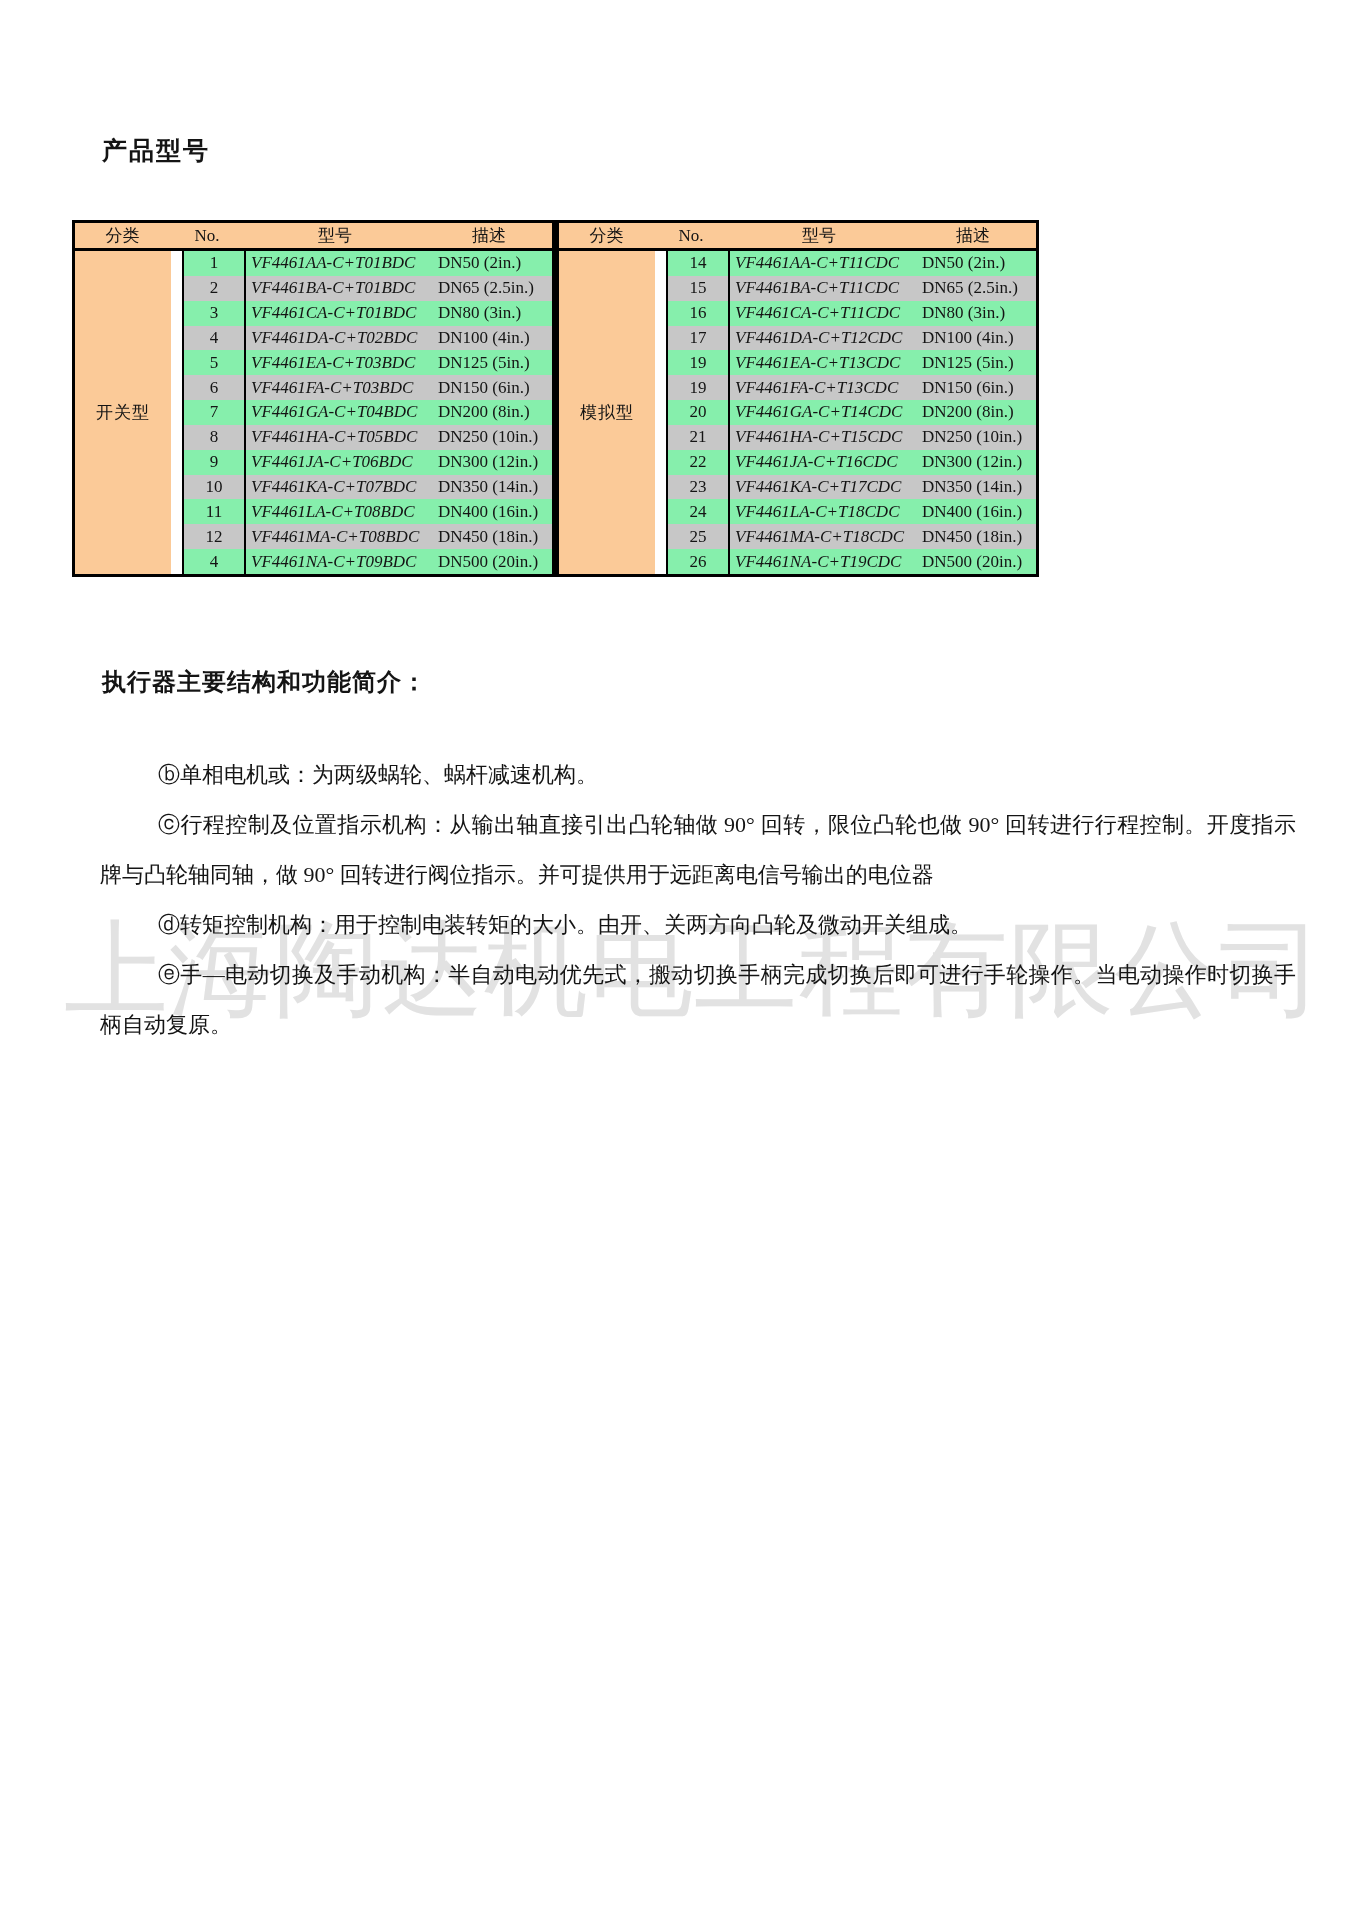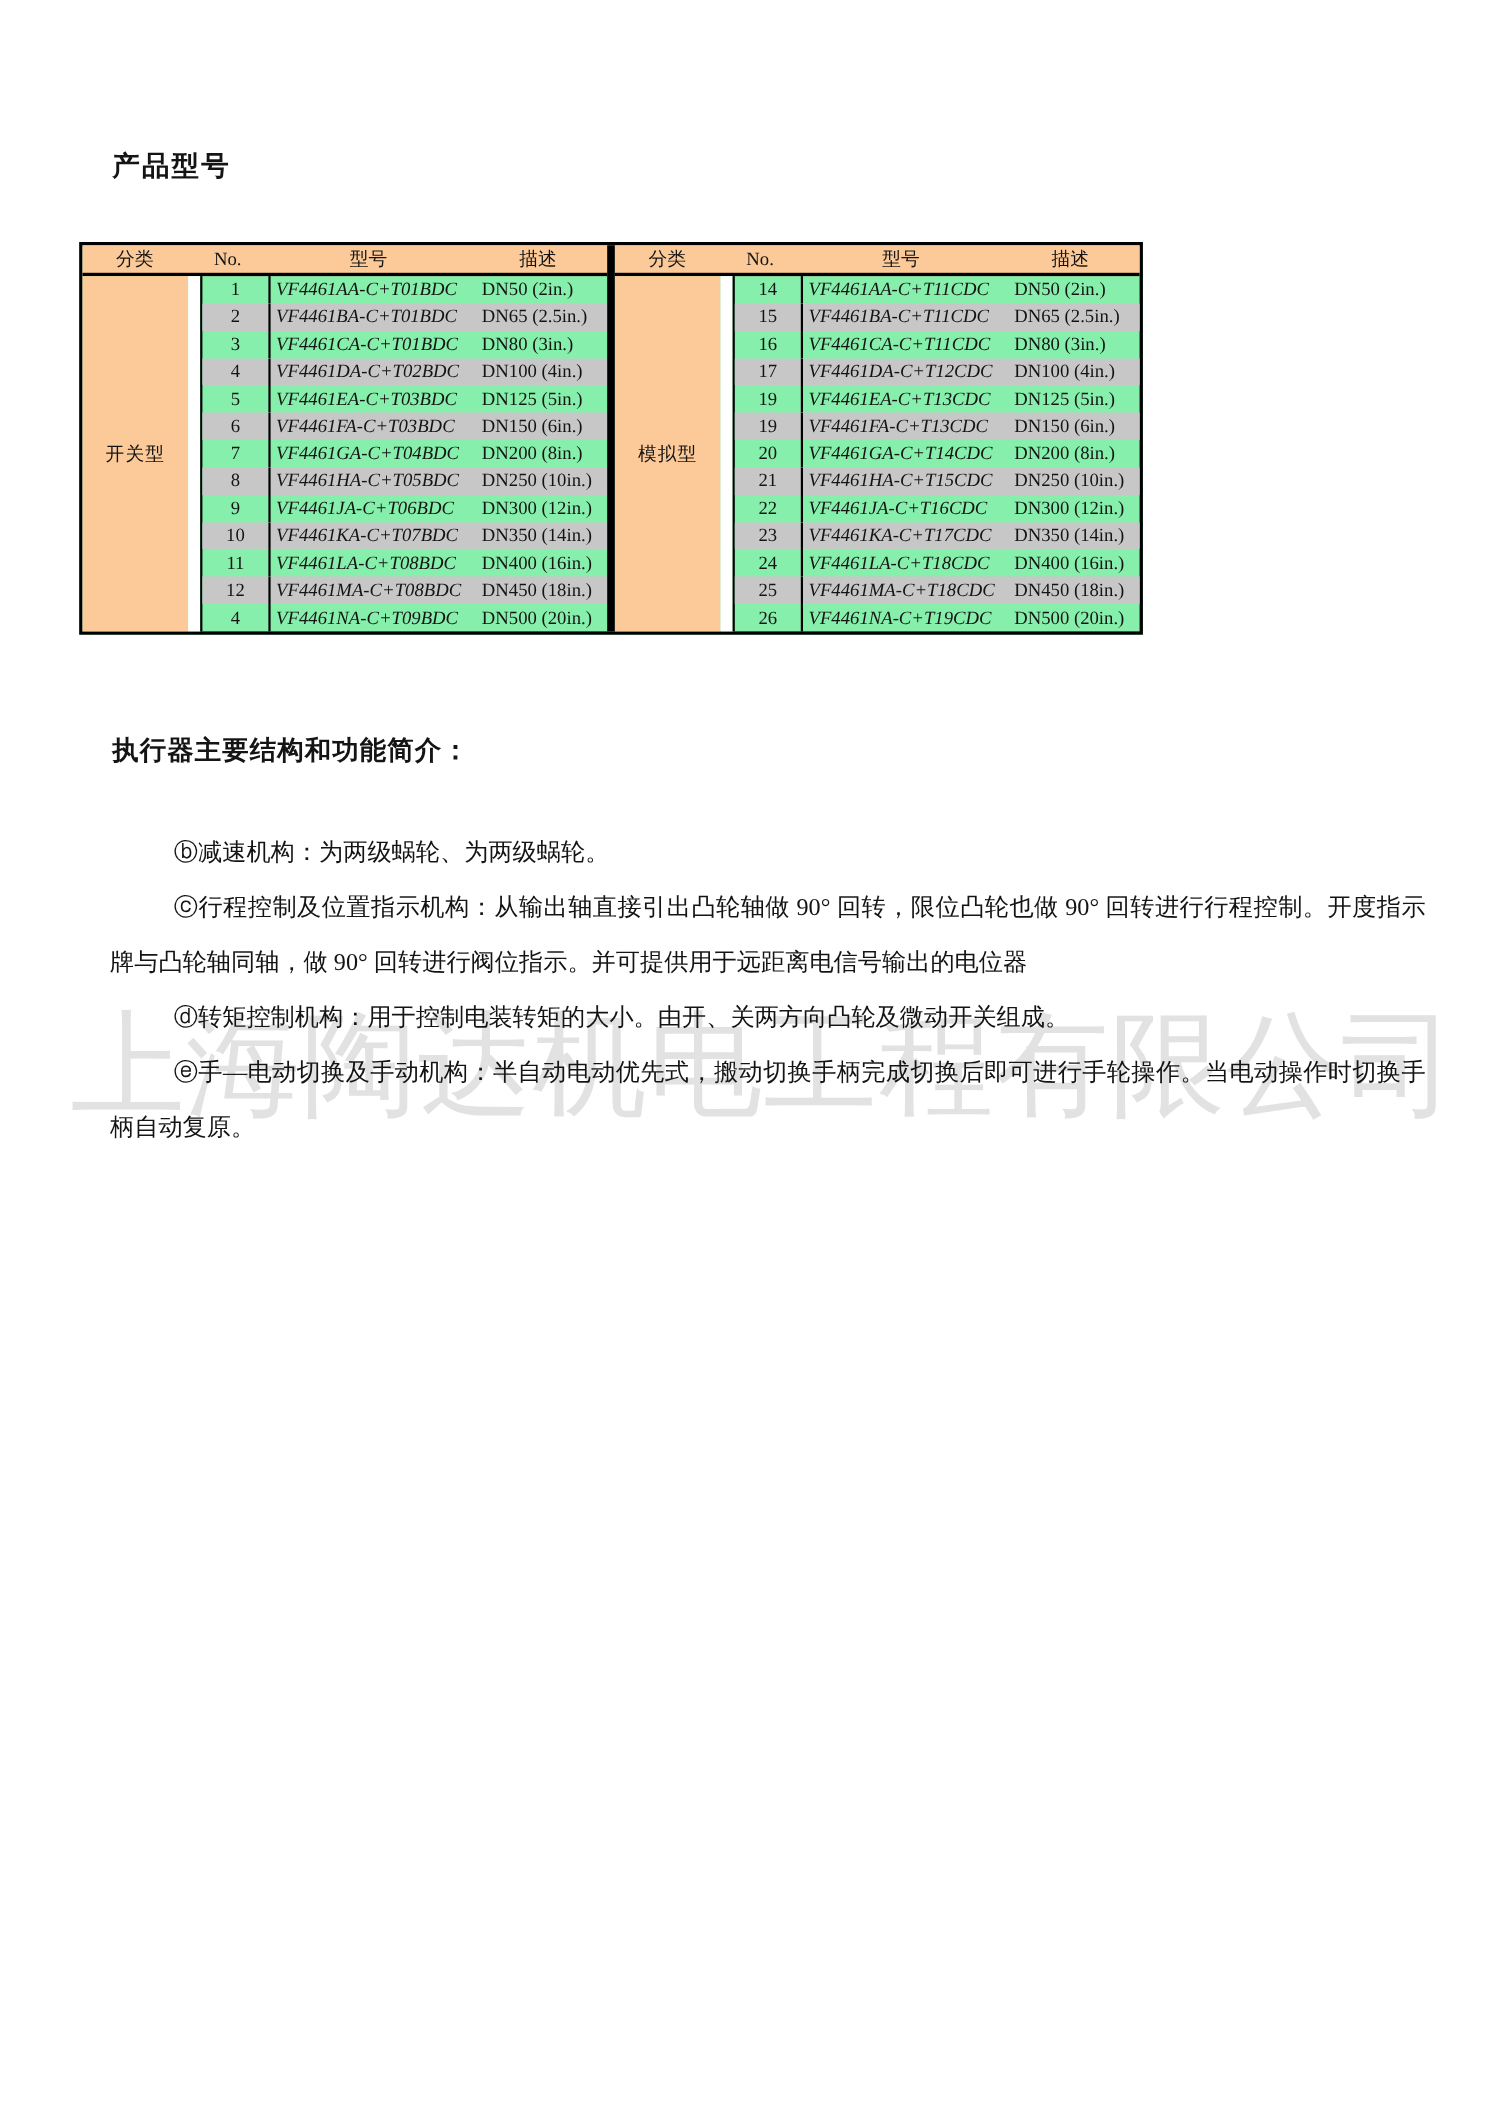--- a/index.html
+++ b/index.html
@@ -229,17 +229,17 @@
             <div class="cell cell-desc">DN500 (20in.)</div>
           </div>
         </div>
       </div>
     </div>
 </div>
 
 <h2 class="section-heading">执行器主要结构和功能简介：</h2>
 
 <div class="paragraphs" id="paragraphs">
-    <p>ⓑ减速机构：为两级蜗轮、为两级蜗轮。</p>
+    <p>ⓑ单相电机或：为两级蜗轮、蜗杆减速机构。</p>
     <p>ⓒ行程控制及位置指示机构：从输出轴直接引出凸轮轴做 90° 回转，限位凸轮也做 90° 回转进行行程控制。开度指示牌与凸轮轴同轴，做 90° 回转进行阀位指示。并可提供用于远距离电信号输出的电位器</p>
     <p>ⓓ转矩控制机构：用于控制电装转矩的大小。由开、关两方向凸轮及微动开关组成。</p>
     <p>ⓔ手—电动切换及手动机构：半自动电动优先式，搬动切换手柄完成切换后即可进行手轮操作。当电动操作时切换手柄自动复原。</p>
   </div>
 
 </body></html>

